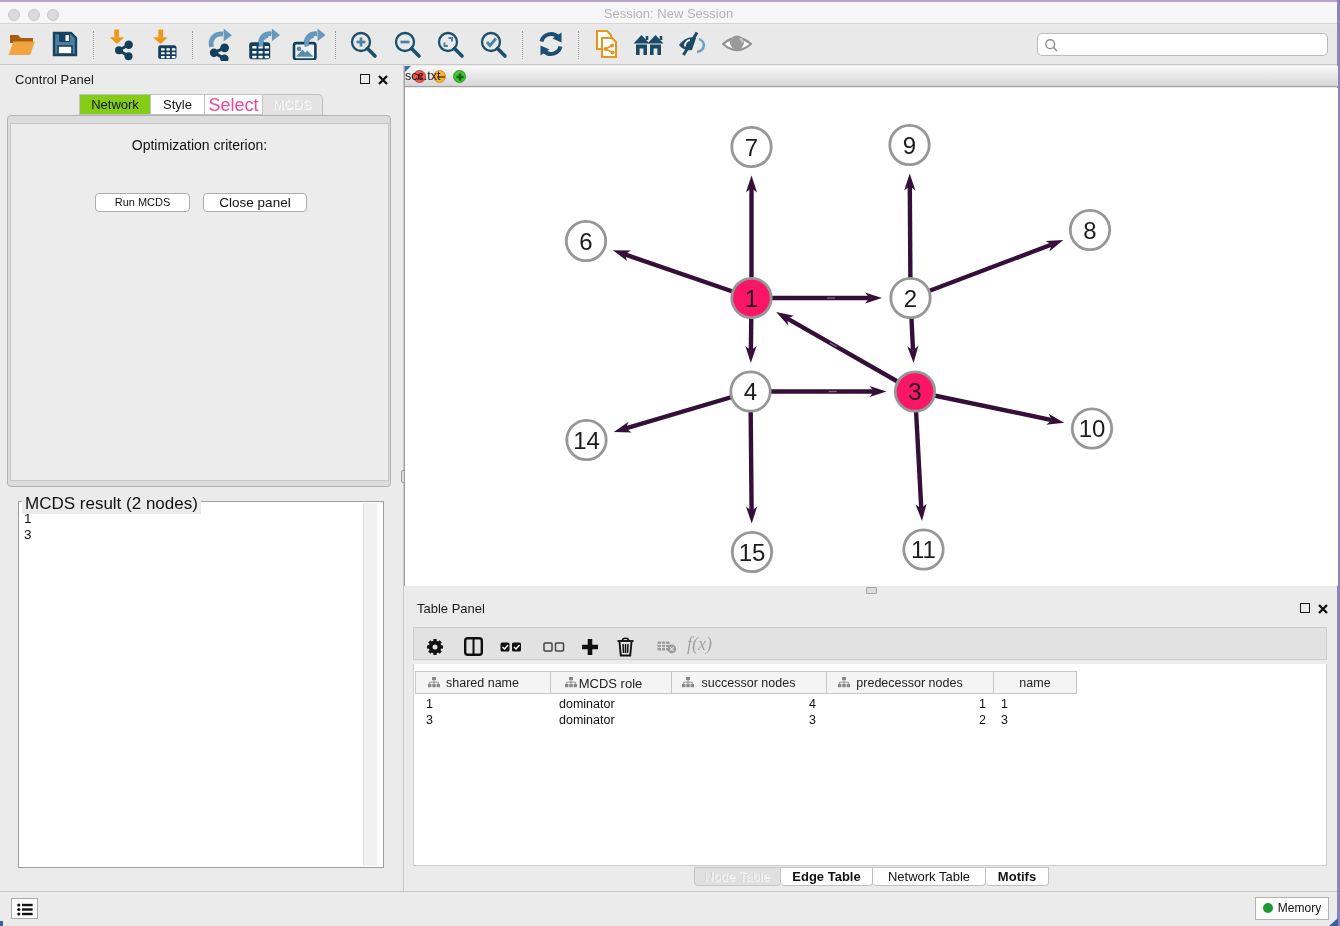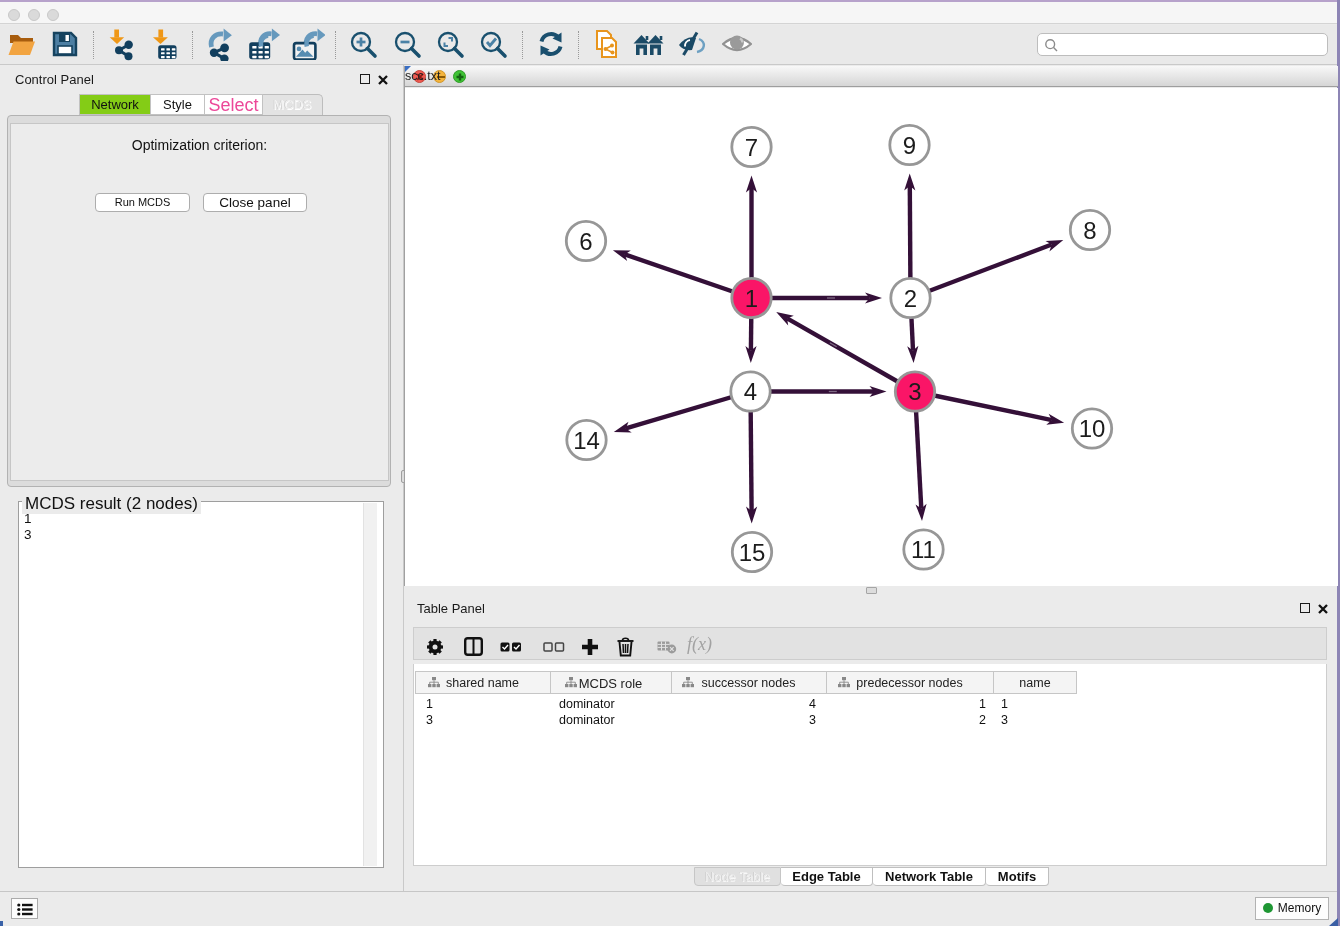--- a/index.html
+++ b/index.html
@@ -7,20 +7,21 @@
 </style></head>
 <body>
 
 <div class="abs" style="left:0;top:0;width:1340px;height:2px;background:#b7a2cb"></div>
 <div class="abs" style="left:1337px;top:0;width:3px;height:926px;background:#8d85b5"></div>
 
 <div class="abs" style="left:0;top:2px;width:1337px;height:22px;background:#f6f6f6;border-bottom:1px solid #d4d4d4">
   <div class="abs" style="left:8px;top:7px;width:12px;height:12px;border-radius:50%;background:#dadada;border:1px solid #c8c8c8"></div>
   <div class="abs" style="left:28px;top:7px;width:12px;height:12px;border-radius:50%;background:#dadada;border:1px solid #c8c8c8"></div>
   <div class="abs" style="left:47px;top:7px;width:12px;height:12px;border-radius:50%;background:#dadada;border:1px solid #c8c8c8"></div>
+  <div class="abs" style="left:0;top:4px;width:1337px;text-align:center;font-size:13px;color:#b4b4b4">Session: New Session</div>
 </div>
 
 <div id="toolbar" class="abs" style="left:0;top:25px;width:1337px;height:40px;background:#e9e9e9;border-bottom:1px solid #c9c9c9">
   <svg class="abs" style="left:7px;top:5px" width="29" height="29" viewBox="0 0 29 29">
     <path d="M3,5 L11,5 L14,8 L26,8 L26,13 L3,13 Z" fill="#a85d0e"></path>
     <path d="M1.5,25 L6.5,11.5 L28,11.5 L23,25 Z" fill="#f2a441"></path>
   </svg>
   <svg class="abs" style="left:51px;top:5px" width="28" height="28" viewBox="0 0 28 28">
     <path d="M3,3 h17 l5,5 v17 h-22 z" fill="#4d7fa3" stroke="#16435f" stroke-width="2.4"></path>
     <rect x="8" y="4" width="11" height="8" fill="#16435f"></rect>
@@ -408,21 +409,21 @@
   <div class="abs" style="left:422px;top:102px;width:160px;text-align:right;font-size:12.5px;color:#111">1</div>
   <div class="abs" style="left:597px;top:102px;font-size:12.5px;color:#111">1</div>
   <div class="abs" style="left:22px;top:118px;font-size:12.5px;color:#111">3</div>
   <div class="abs" style="left:155px;top:118px;font-size:12.5px;color:#111">dominator</div>
   <div class="abs" style="left:267px;top:118px;width:145px;text-align:right;font-size:12.5px;color:#111">3</div>
   <div class="abs" style="left:422px;top:118px;width:160px;text-align:right;font-size:12.5px;color:#111">2</div>
   <div class="abs" style="left:597px;top:118px;font-size:12.5px;color:#111">3</div>
 
   <div class="abs" style="left:290px;top:272px;width:87px;height:19px;background:#e0e0e0;border:1px solid #c6c6c6;border-radius:0 0 4px 4px;font-size:13px;font-weight:normal;color:#ededed;text-shadow:-0.5px -0.5px 0 #c2c2c2,0.5px 0.5px 0 #f8f8f8;text-align:center;line-height:18px">Node Table</div>
   <div class="abs" style="left:377px;top:272px;width:92px;height:19px;background:#fff;border:1px solid #bfbfbf;border-left:none;border-radius:0 0 4px 4px;font-size:13px;font-weight:bold;color:#111;text-align:center;line-height:18px">Edge Table</div>
-  <div class="abs" style="left:469px;top:272px;width:113px;height:19px;background:#fff;border:1px solid #bfbfbf;border-left:none;border-radius:0 0 4px 4px;font-size:13px;font-weight:bold;color:#111;text-align:center;line-height:18px">Network Table</div>
+  <div class="abs" style="left:469px;top:272px;width:113px;height:19px;background:#fff;border:1px solid #bfbfbf;border-left:none;border-radius:0 0 4px 4px;font-size:13px;font-weight:normal;color:#111;text-align:center;line-height:18px">Network Table</div>
   <div class="abs" style="left:582px;top:272px;width:63px;height:19px;background:#fff;border:1px solid #bfbfbf;border-left:none;border-radius:0 0 4px 4px;font-size:13px;font-weight:bold;color:#111;text-align:center;line-height:18px">Motifs</div>
 </div>
 
 <div class="abs" style="left:0;top:891px;width:1337px;height:35px;background:#ebebeb;border-top:1px solid #c6c6c6"></div>
 <div class="abs" style="left:11px;top:898px;width:27px;height:21px;background:#fcfcfc;border:1px solid #ababab">
   <svg class="abs" style="left:5px;top:4px" width="16" height="13" viewBox="0 0 16 13">
     <g fill="#111">
         <circle cx="1.8" cy="2" r="1.6"></circle>
         <circle cx="1.8" cy="6.5" r="1.6"></circle>
         <circle cx="1.8" cy="11" r="1.6"></circle>

